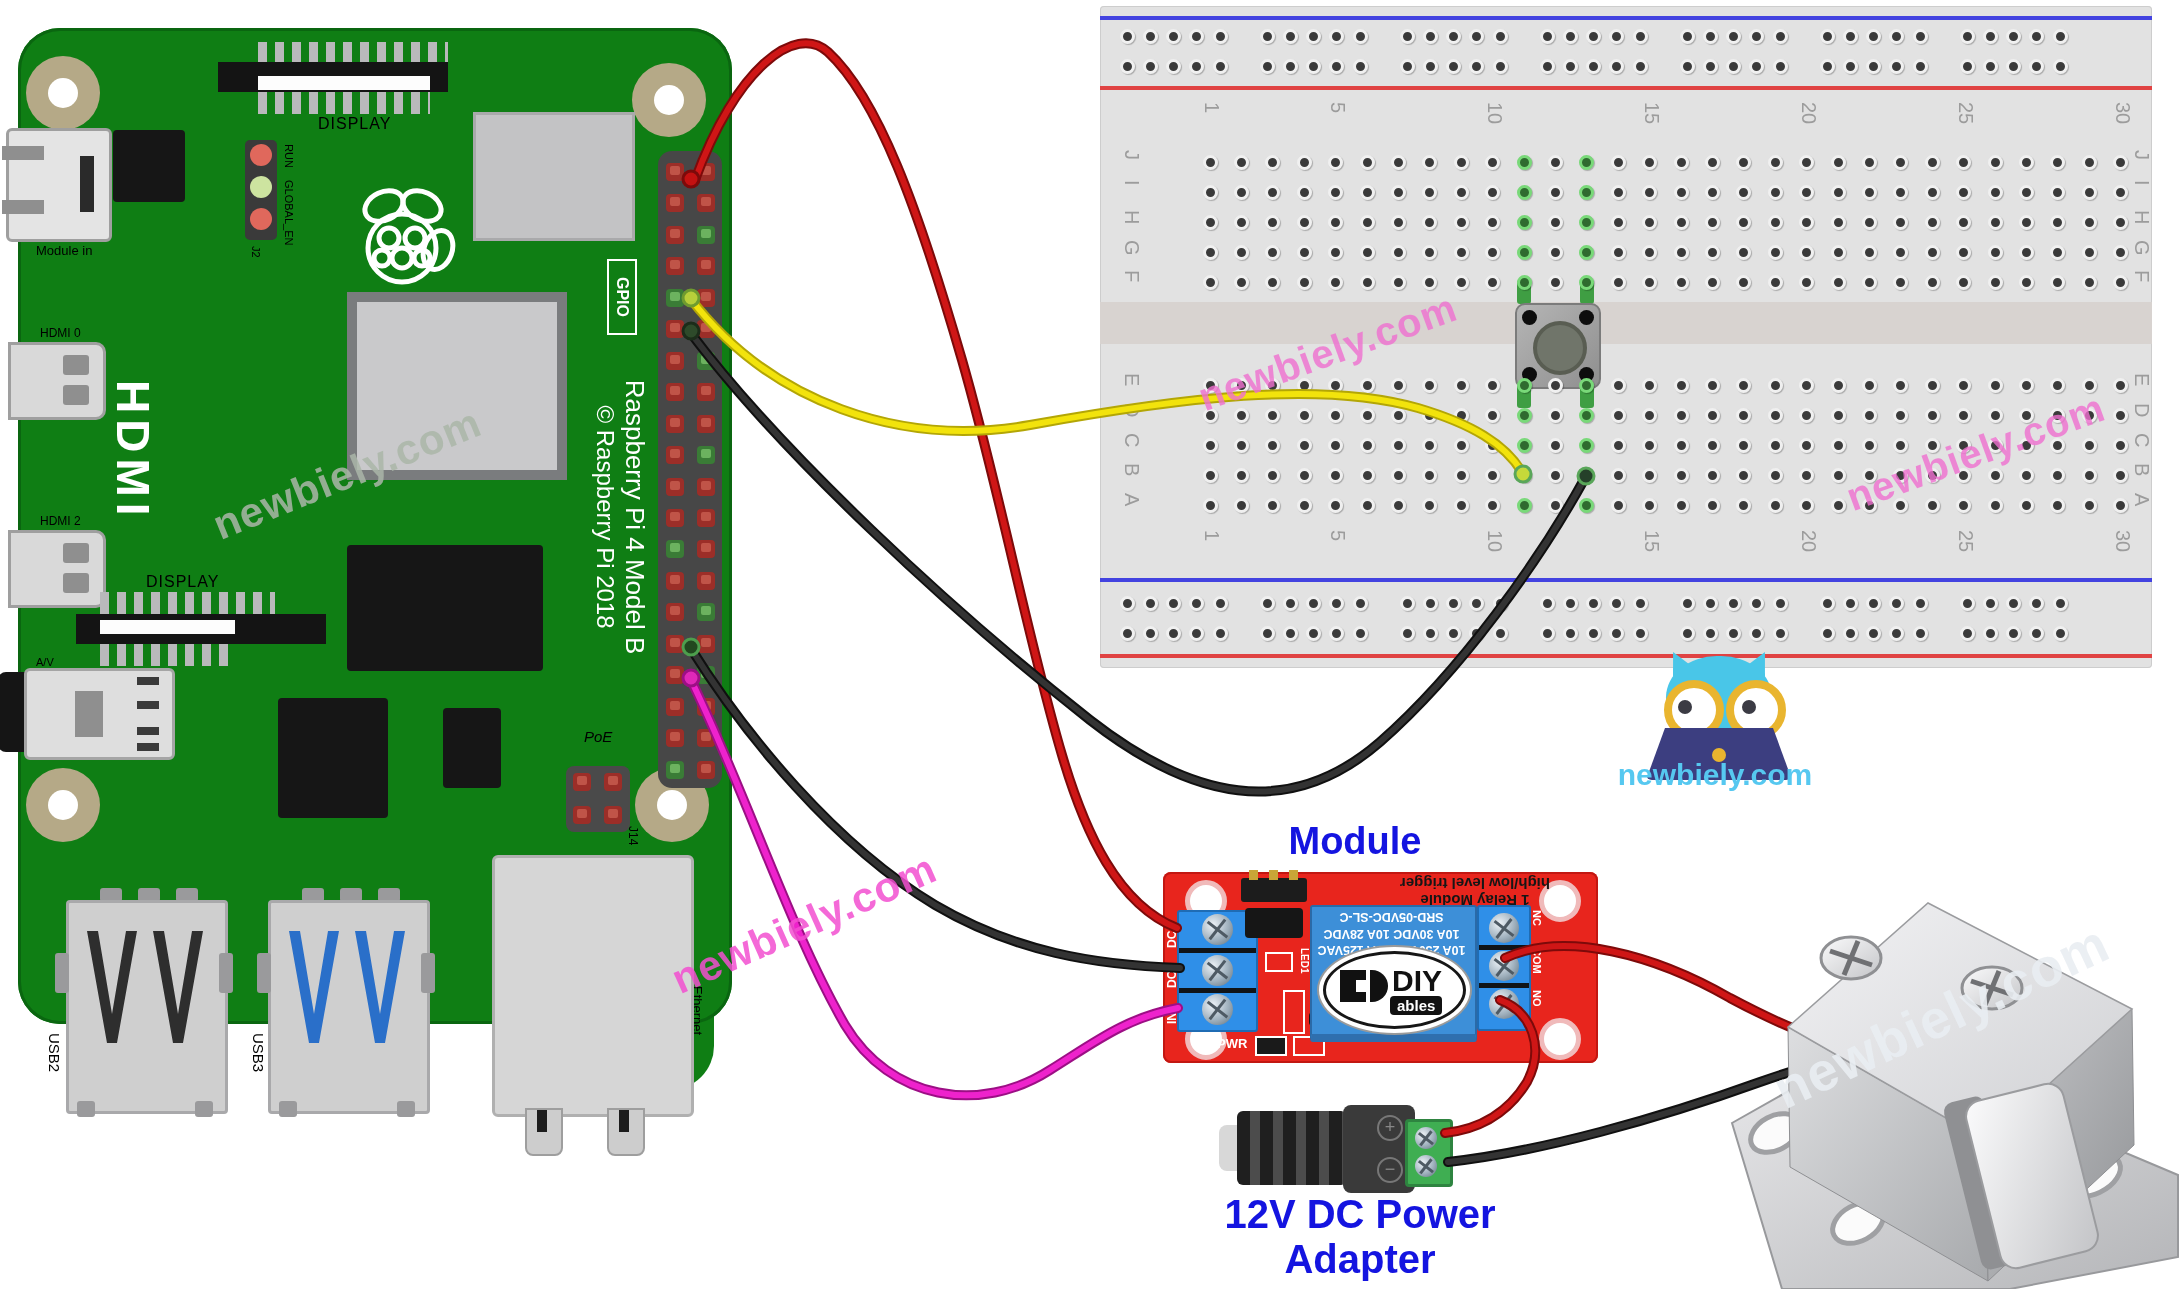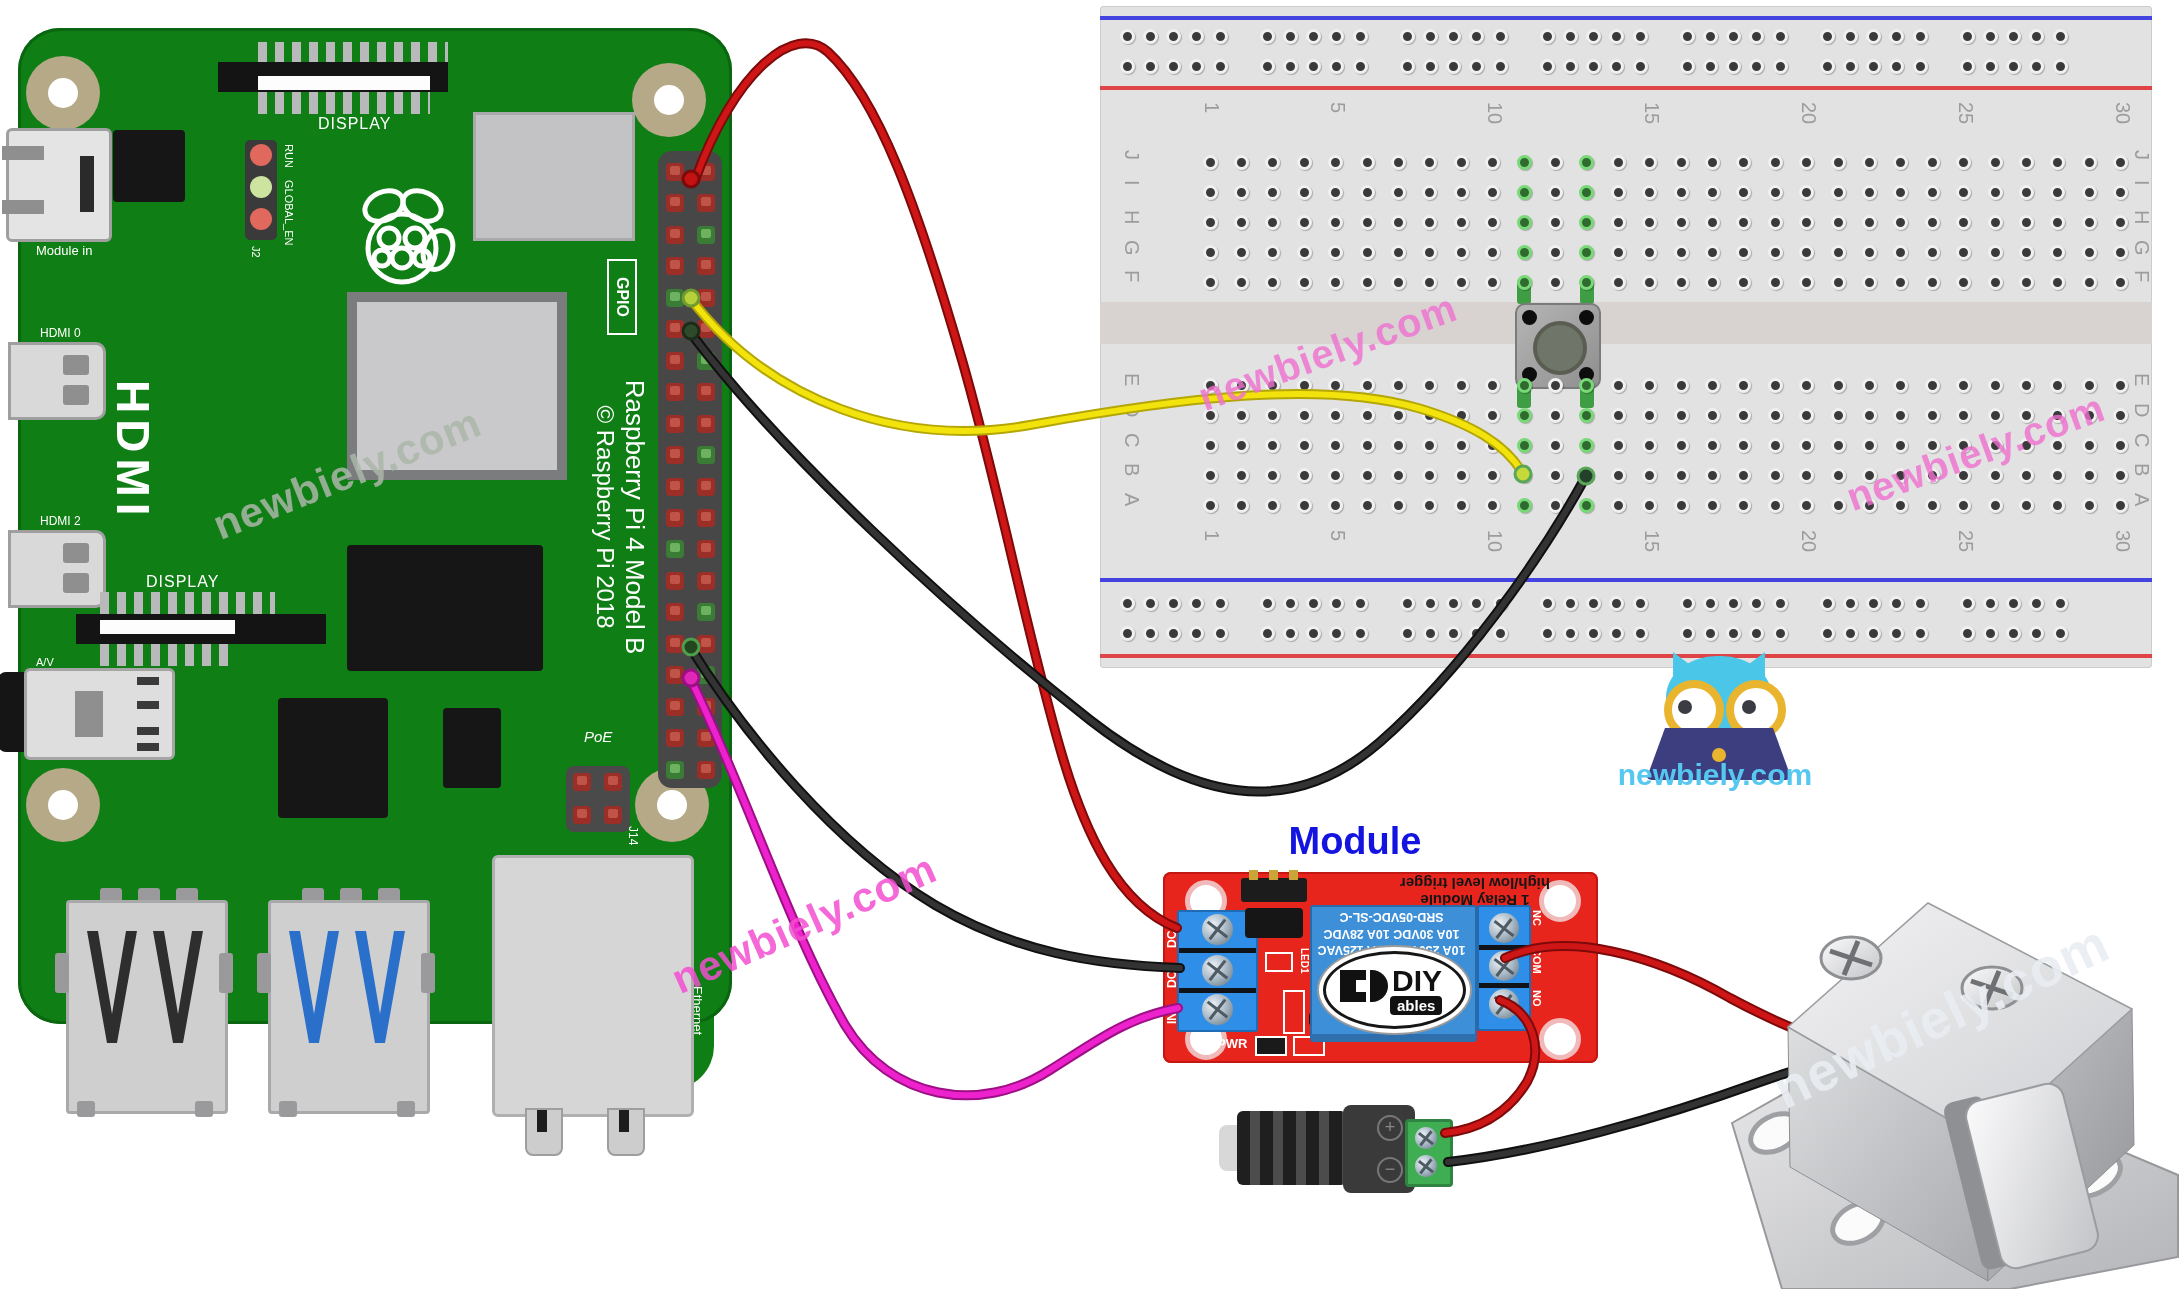--- a/index.html
+++ b/index.html
@@ -5,21 +5,21 @@
   html,body{margin:0;padding:0;background:#fff;font-family:"Liberation Sans",sans-serif;}
   #canvas{position:relative;width:2182px;height:1289px;background:#fff;overflow:hidden;}
   .a{position:absolute;}
   .v90{writing-mode:vertical-rl;text-orientation:mixed;}
   .v270{writing-mode:vertical-rl;text-orientation:mixed;transform:rotate(180deg);}
   
   #pi{left:18px;top:28px;width:714px;height:996px;background:#0f7e14;border-radius:42px;box-shadow:inset 0 0 0 3px #0a6610;}
   #pi-ext{left:492px;top:900px;width:222px;height:190px;background:#0f7e14;border-radius:0 0 44px 0;}
   .mhole{width:74px;height:74px;border-radius:50%;background:#b5a987;}
   .mhole::after{content:"";position:absolute;left:22px;top:22px;width:30px;height:30px;border-radius:50%;background:#fff;}
-  .pi-label{color:#ffffff;font-size:13px;}
+  .pi-label{color:#000000;font-size:13px;}
   .chip{background:#161616;border-radius:4px;}
   .shield{background:#c3c3c5;border:3px solid #a9a9ab;}
   .teeth{background:repeating-linear-gradient(90deg,#b9b9bb 0 9px,transparent 9px 17px);}
   .fpc-bar{background:#141414;}
   .fpc-slot{background:#fdfdfd;}
   .usb{background:#cfcfcf;border:3px solid #a9a9ab;border-radius:4px;}
   .usb-v{clip-path:polygon(0 0,22% 0,50% 74%,78% 0,100% 0,60% 100%,40% 100%);}
   .nub{background:#9a9a9c;border-radius:3px;}
   .gpio-strip{left:640px;top:123px;width:64px;height:637px;background:#474747;border-radius:14px;}
   .pin{position:absolute;width:18px;height:18px;border-radius:4px;background:#9c2e28;}
@@ -817,20 +817,21 @@
     <div class="a" style="left:32px;top:16px;width:110px;height:74px;border-radius:6px;background:repeating-linear-gradient(90deg,#1f1f1f 0 13px,#4c4c4c 13px 23px);"></div>
     <div class="a" style="left:138px;top:10px;width:72px;height:88px;background:#3a3a3a;border-radius:8px;">
       <div class="a" style="left:34px;top:10px;width:22px;height:22px;border:2px solid #777;border-radius:50%;color:#888;font-size:18px;text-align:center;line-height:21px;">+</div>
       <div class="a" style="left:34px;top:52px;width:22px;height:22px;border:2px solid #777;border-radius:50%;color:#888;font-size:18px;text-align:center;line-height:20px;">−</div>
     </div>
     <div class="a" style="left:200px;top:24px;width:42px;height:62px;background:#3fae52;border:3px solid #2e8440;border-radius:4px;">
       <div class="a screw" style="left:7px;top:5px;width:22px;height:22px;"></div>
       <div class="a screw" style="left:7px;top:33px;width:22px;height:22px;"></div>
     </div>
   </div>
+  <div class="a blue-title" style="left:1160px;top:1192px;width:400px;font-size:40px;">12V DC Power Adapter</div>
 
   <svg class="a" id="wires" width="2182" height="1289" style="left:0;top:0;pointer-events:none;">
       <path d="M695,180 C735,70 795,22 828,52 C878,98 918,208 962,360 C1000,492 1028,640 1062,755 C1085,833 1118,905 1177,928" fill="none" stroke="#7d0a0a" stroke-width="10" stroke-linecap="round"></path>
       <path d="M695,180 C735,70 795,22 828,52 C878,98 918,208 962,360 C1000,492 1028,640 1062,755 C1085,833 1118,905 1177,928" fill="none" stroke="#cf1616" stroke-width="6" stroke-linecap="round"></path>
       <path d="M690,298 C770,402 900,448 1030,425 C1180,398 1320,380 1418,408 C1472,424 1505,444 1522,472" fill="none" stroke="#b3a606" stroke-width="10" stroke-linecap="round"></path>
       <path d="M690,298 C770,402 900,448 1030,425 C1180,398 1320,380 1418,408 C1472,424 1505,444 1522,472" fill="none" stroke="#f2e30c" stroke-width="6" stroke-linecap="round"></path>
       <path d="M690,332 C780,452 950,610 1090,720 C1190,798 1288,822 1380,742 C1460,672 1540,560 1585,478" fill="none" stroke="#101010" stroke-width="10" stroke-linecap="round"></path>
       <path d="M690,332 C780,452 950,610 1090,720 C1190,798 1288,822 1380,742 C1460,672 1540,560 1585,478" fill="none" stroke="#333333" stroke-width="6" stroke-linecap="round"></path>
       <path d="M690,647 C745,735 835,845 935,905 C1015,952 1095,965 1180,968" fill="none" stroke="#101010" stroke-width="10" stroke-linecap="round"></path>
       <path d="M690,647 C745,735 835,845 935,905 C1015,952 1095,965 1180,968" fill="none" stroke="#333333" stroke-width="6" stroke-linecap="round"></path>

